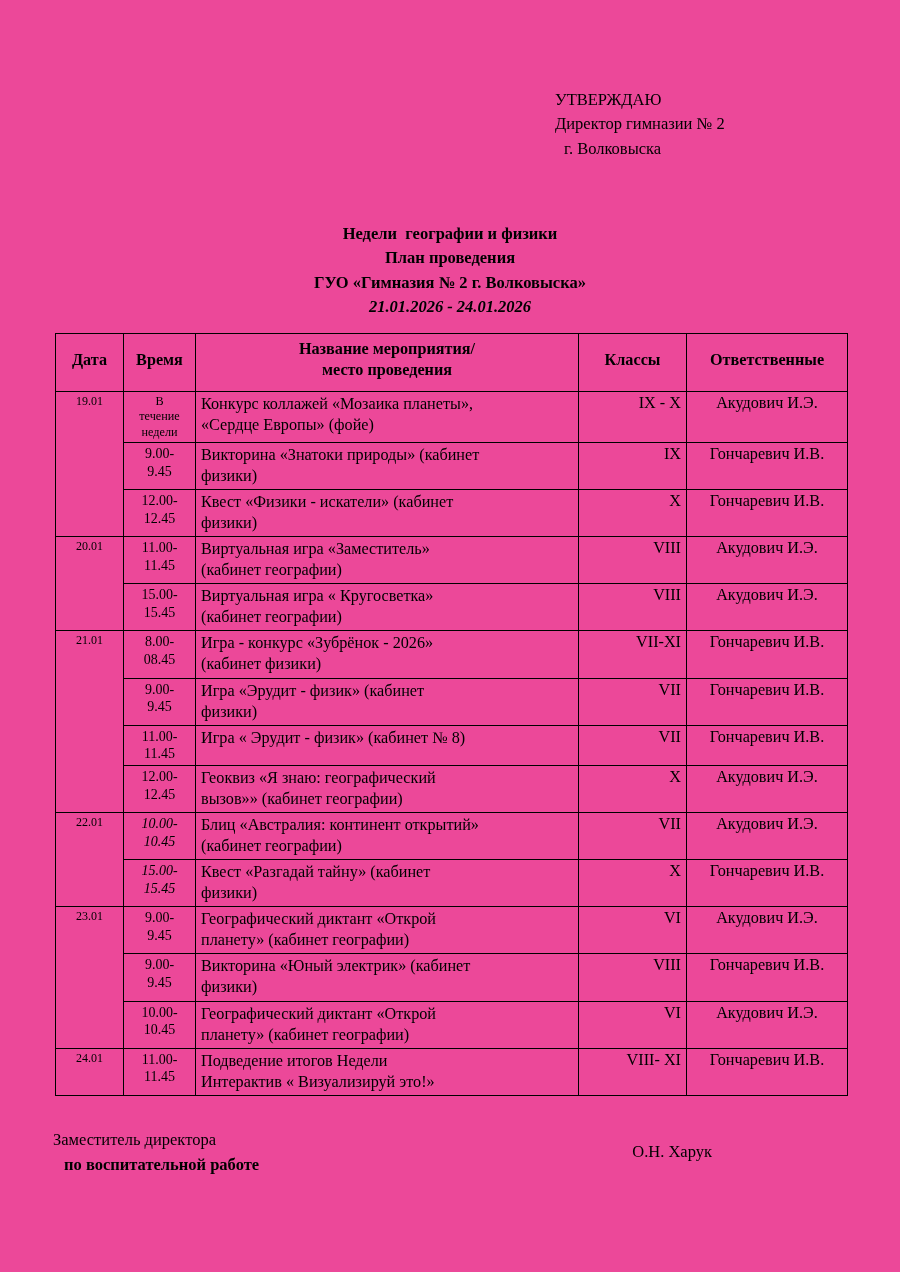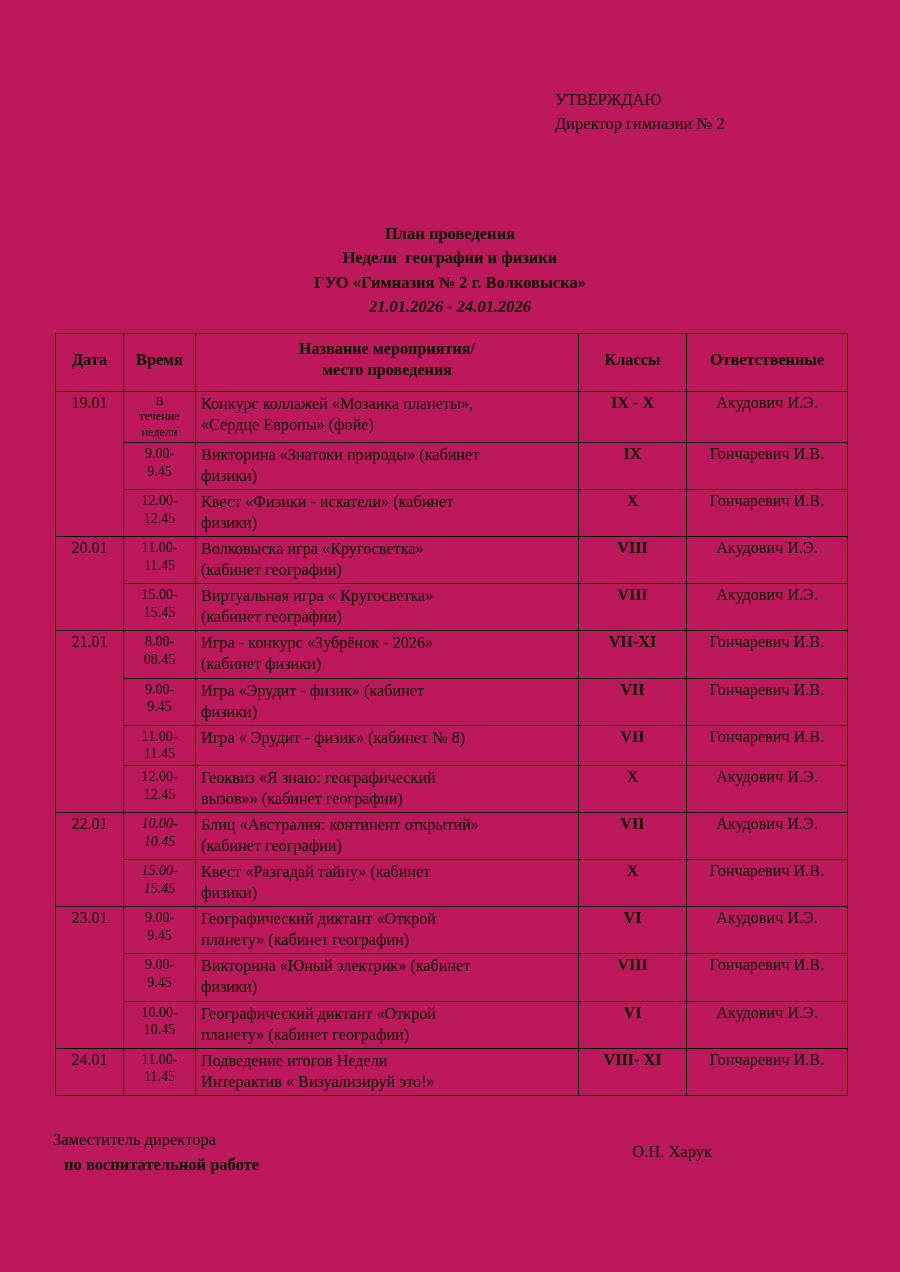--- a/index.html
+++ b/index.html
@@ -5,21 +5,21 @@
 <style>
   html, body {
     margin: 0;
     padding: 0;
     background: #ffffff;
   }
   .page {
     position: relative;
     width: 900px;
     height: 1272px;
-    background: #be185d;
+    background: #ec4899;
     font-family: "Liberation Serif", "DejaVu Serif", serif;
     color: #000000;
     overflow: hidden;
   }
 
   
   .approval {
     position: absolute;
     left: 555px;
     top: 88px;
@@ -91,21 +91,21 @@
     line-height: 1.32;
   }
   col.c-date  { width: 68px; }
   col.c-time  { width: 72px; }
   col.c-event { width: 383px; }
   col.c-class { width: 108px; }
   col.c-resp  { width: 161px; }
 
   td.date {
     text-align: center;
-    font-size: 16px;
+    font-size: 12px;
     padding-top: 4px;
   }
   td.time {
     text-align: center;
     font-size: 14px;
     line-height: 1.26;
     padding-top: 5px;
   }
   td.time.small {
     font-size: 12.2px;
@@ -120,23 +120,22 @@
     padding-top: 3px;
     padding-left: 7px;
     padding-right: 7px;
     hyphens: none;
   }
   td.event.plain {
     text-align: left;
   }
   td.event .ln { display: block; }
   td.klass {
-    text-align: center;
+    text-align: right;
     padding-top: 4px;
-    font-weight: bold;
   }
   td.resp {
     text-align: center;
     padding-top: 4px;
   }
 
   
   .footer {
     position: absolute;
     left: 53px;
@@ -157,25 +156,26 @@
   }
 </style>
 </head>
 <body>
 
 <div class="page">
 
   <div class="approval">
     <div class="approval-line">УТВЕРЖДАЮ</div>
     <div class="approval-line">Директор гимназии № 2</div>
+    <div class="approval-line approval-city">г. Волковыска</div>
   </div>
 
   <div class="doc-title">
+    <div class="t-line">Недели  географии и физики</div>
     <div class="t-line">План проведения</div>
-    <div class="t-line">Недели  географии и физики</div>
     <div class="t-line">ГУО «Гимназия № 2 г. Волковыска»</div>
     <div class="t-line t-dates">21.01.2026 - 24.01.2026</div>
   </div>
 
   <div class="table-wrap">
     <table class="plan">
       <colgroup>
         <col class="c-date">
           <col class="c-time">
           <col class="c-event">
@@ -233,21 +233,21 @@
             <td class="klass">X</td>
             <td class="resp">Гончаревич И.В.</td>
           </tr>
           <tr>
             <td class="date" rowspan="2">20.01</td>
             <td class="time">
               <div>11.00-</div>
               <div>11.45</div>
             </td>
             <td class="event">
-              <span class="ln">Волковыска игра «Кругосветка»</span>
+              <span class="ln">Виртуальная игра «Заместитель»</span>
               <span class="ln">(кабинет географии)</span>
             </td>
             <td class="klass">VIII</td>
             <td class="resp">Акудович И.Э.</td>
           </tr>
           <tr>
             <td class="time">
               <div>15.00-</div>
               <div>15.45</div>
             </td>

